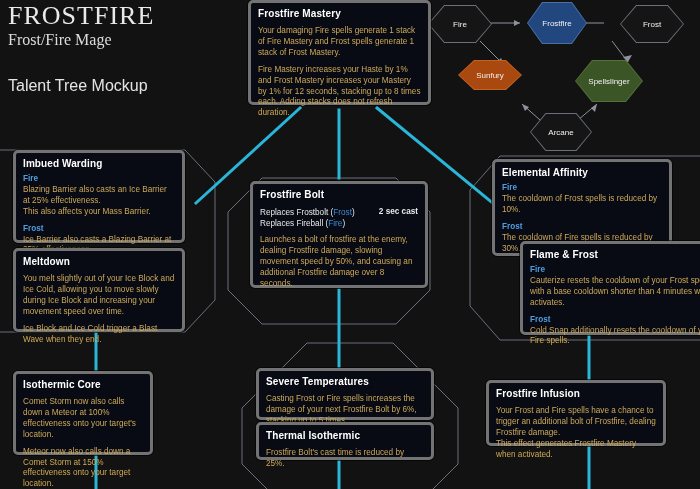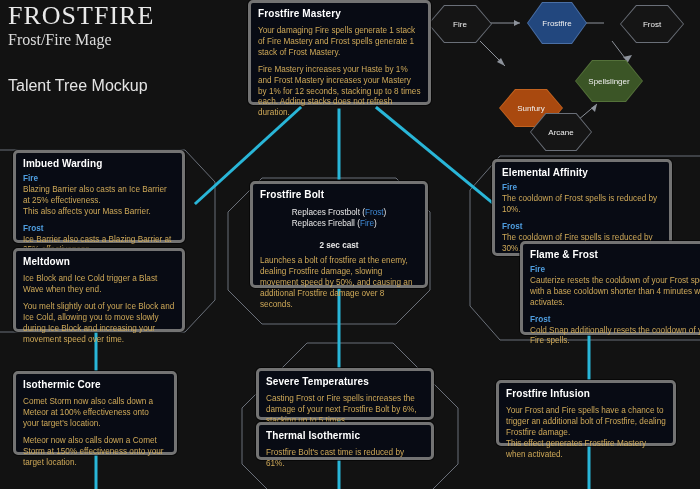--- a/index.html
+++ b/index.html
@@ -73,23 +73,22 @@
     font-size: 8.2px;
     line-height: 1.33;
     margin: 0;
     font-weight: bold;
   }
   .school.fire { color: #4f9ee0; }
   .school.frost { color: #4f9ee0; }
   .replace-row {
     display: flex;
     justify-content: space-between;
-    align-items: center;
-    gap: 12px;
-    flex-direction: column;
+    align-items: flex-start;
+    gap: 4px;
   }
   .replace-lines { color: #e9e9e9; font-size: 8.2px; line-height: 1.35; }
   .replace-lines .sch-fire { color: #3f8ad6; }
   .replace-lines .sch-frost { color: #3f8ad6; }
   .cast-time {
     color: #e9e9e9;
     font-size: 8.2px;
     font-weight: bold;
     white-space: nowrap;
     padding-top: 0px;
@@ -178,21 +177,21 @@
         <span>Frostfire</span>
       </div>
   </div>
 
   <div class="hex hex-empty" style="left:620px; top:5px; width:64px; height:38px;">
     <div class="hex-inner">
         <span>Frost</span>
       </div>
   </div>
 
-  <div class="hex hex-fill" style="left:499px; top:60px; width:64px; height:38px; background:#c2621f;margin-top:29px;">
+  <div class="hex hex-fill" style="left:458px; top:60px; width:64px; height:30px; background:#c2621f;">
     <div class="hex-inner" style="background:#a9490f;">
         <span>Sunfury</span>
       </div>
   </div>
 
   <div class="hex hex-empty" style="left:530px; top:113px; width:62px; height:38px;">
     <div class="hex-inner">
         <span>Arcane</span>
       </div>
   </div>
@@ -214,25 +213,25 @@
     <p class="school fire">Fire</p>
     <p class="para" style="white-space:pre-line;">Blazing Barrier also casts an Ice Barrier at 25% effectiveness.
 This also affects your Mass Barrier.</p>
     <p class="school frost">Frost</p>
     <p class="para" style="white-space:pre-line;">Ice Barrier also casts a Blazing Barrier at 25% effectiveness.
 This also affects your Mass Barrier.</p>
   </div>
 
   <div class="card" style="left:13px; top:248px; width:172px; height:84px;">
     <div class="card-title">Meltdown</div>
+    <p class="para">You melt slightly out of your Ice Block and Ice Cold, allowing you to move slowly during Ice Block and increasing your movement speed over time.</p>
     <p class="para">Ice Block and Ice Cold trigger a Blast Wave when they end.</p>
-    <p class="para">You melt slightly out of your Ice Block and Ice Cold, allowing you to move slowly during Ice Block and increasing your movement speed over time.</p>
-  </div>
-
-  <div class="card" style="left:13px; top:371px; width:164px; height:84px;">
+  </div>
+
+  <div class="card" style="left:13px; top:371px; width:140px; height:84px;">
     <div class="card-title">Isothermic Core</div>
     <p class="para">Comet Storm now also calls down a Meteor at 100% effectiveness onto your target's location.</p>
     <p class="para">Meteor now also calls down a Comet Storm at 150% effectiveness onto your target location.</p>
   </div>
 
   <div class="card" style="left:250px; top:181px; width:178px; height:107px;">
     <div class="card-title">Frostfire Bolt</div>
     <div class="replace-row">
       <div class="replace-lines">
         <div><span>Replaces Frostbolt (</span><span class="sch-frost">Frost</span><span>)</span></div>
@@ -260,22 +259,22 @@
     <p class="para">Cold Snap additionally resets the cooldown of your Fire spells.</p>
   </div>
 
   <div class="card" style="left:256px; top:368px; width:178px; height:52px;">
     <div class="card-title">Severe Temperatures</div>
     <p class="para">Casting Frost or Fire spells increases the damage of your next Frostfire Bolt by 6%, stacking up to 5 times.</p>
   </div>
 
   <div class="card" style="left:256px; top:422px; width:178px; height:38px;">
     <div class="card-title">Thermal Isothermic</div>
-    <p class="para">Frostfire Bolt's cast time is reduced by 61%.</p>
-  </div>
-
-  <div class="card" style="left:496px; top:380px; width:180px; height:66px;">
+    <p class="para">Frostfire Bolt's cast time is reduced by 25%.</p>
+  </div>
+
+  <div class="card" style="left:486px; top:380px; width:180px; height:66px;">
     <div class="card-title">Frostfire Infusion</div>
     <p class="para" style="white-space:pre-line;">Your Frost and Fire spells have a chance to trigger an additional bolt of Frostfire, dealing Frostfire damage.
 This effect generates Frostfire Mastery when activated.</p>
   </div>
 
 </div>
 
 </body></html>

